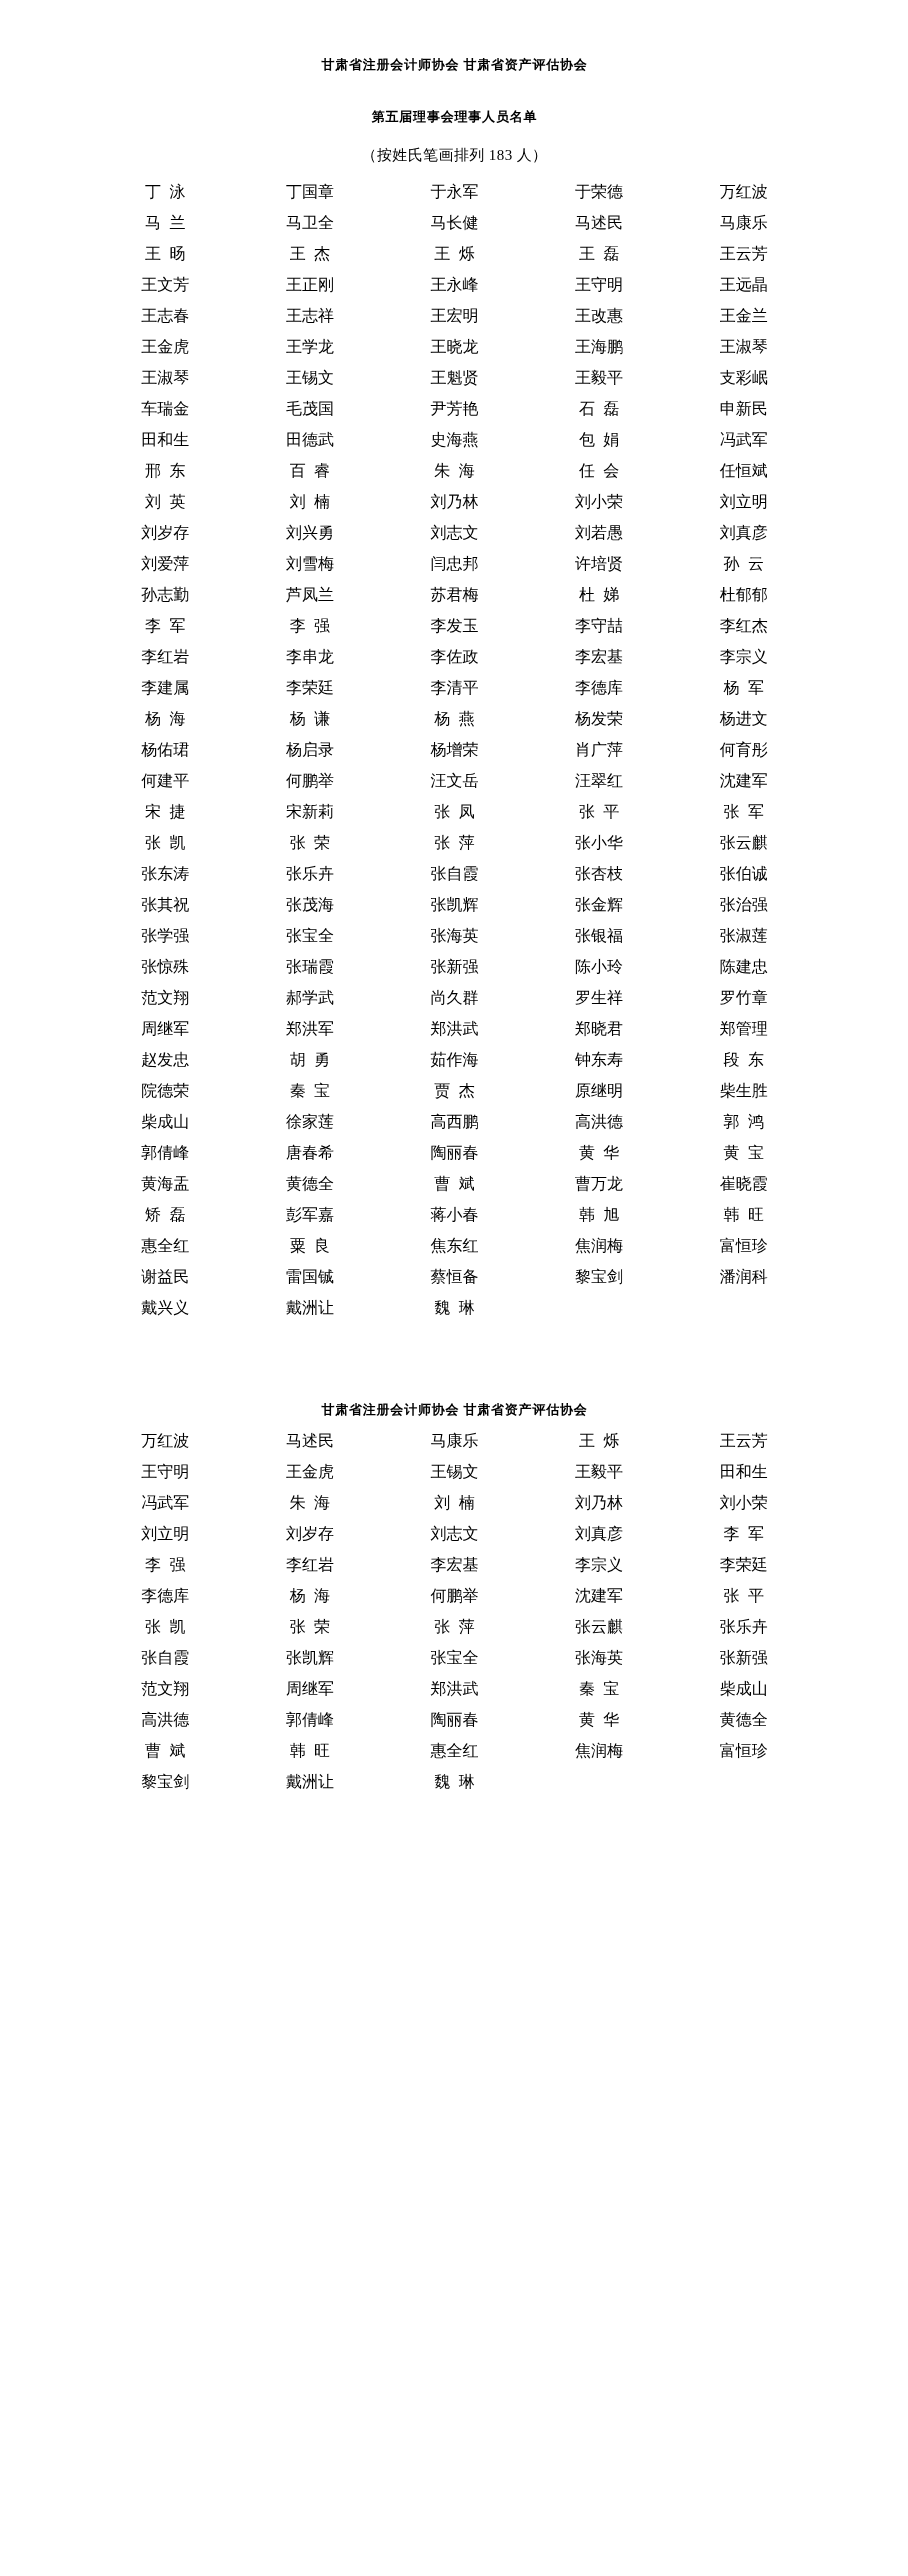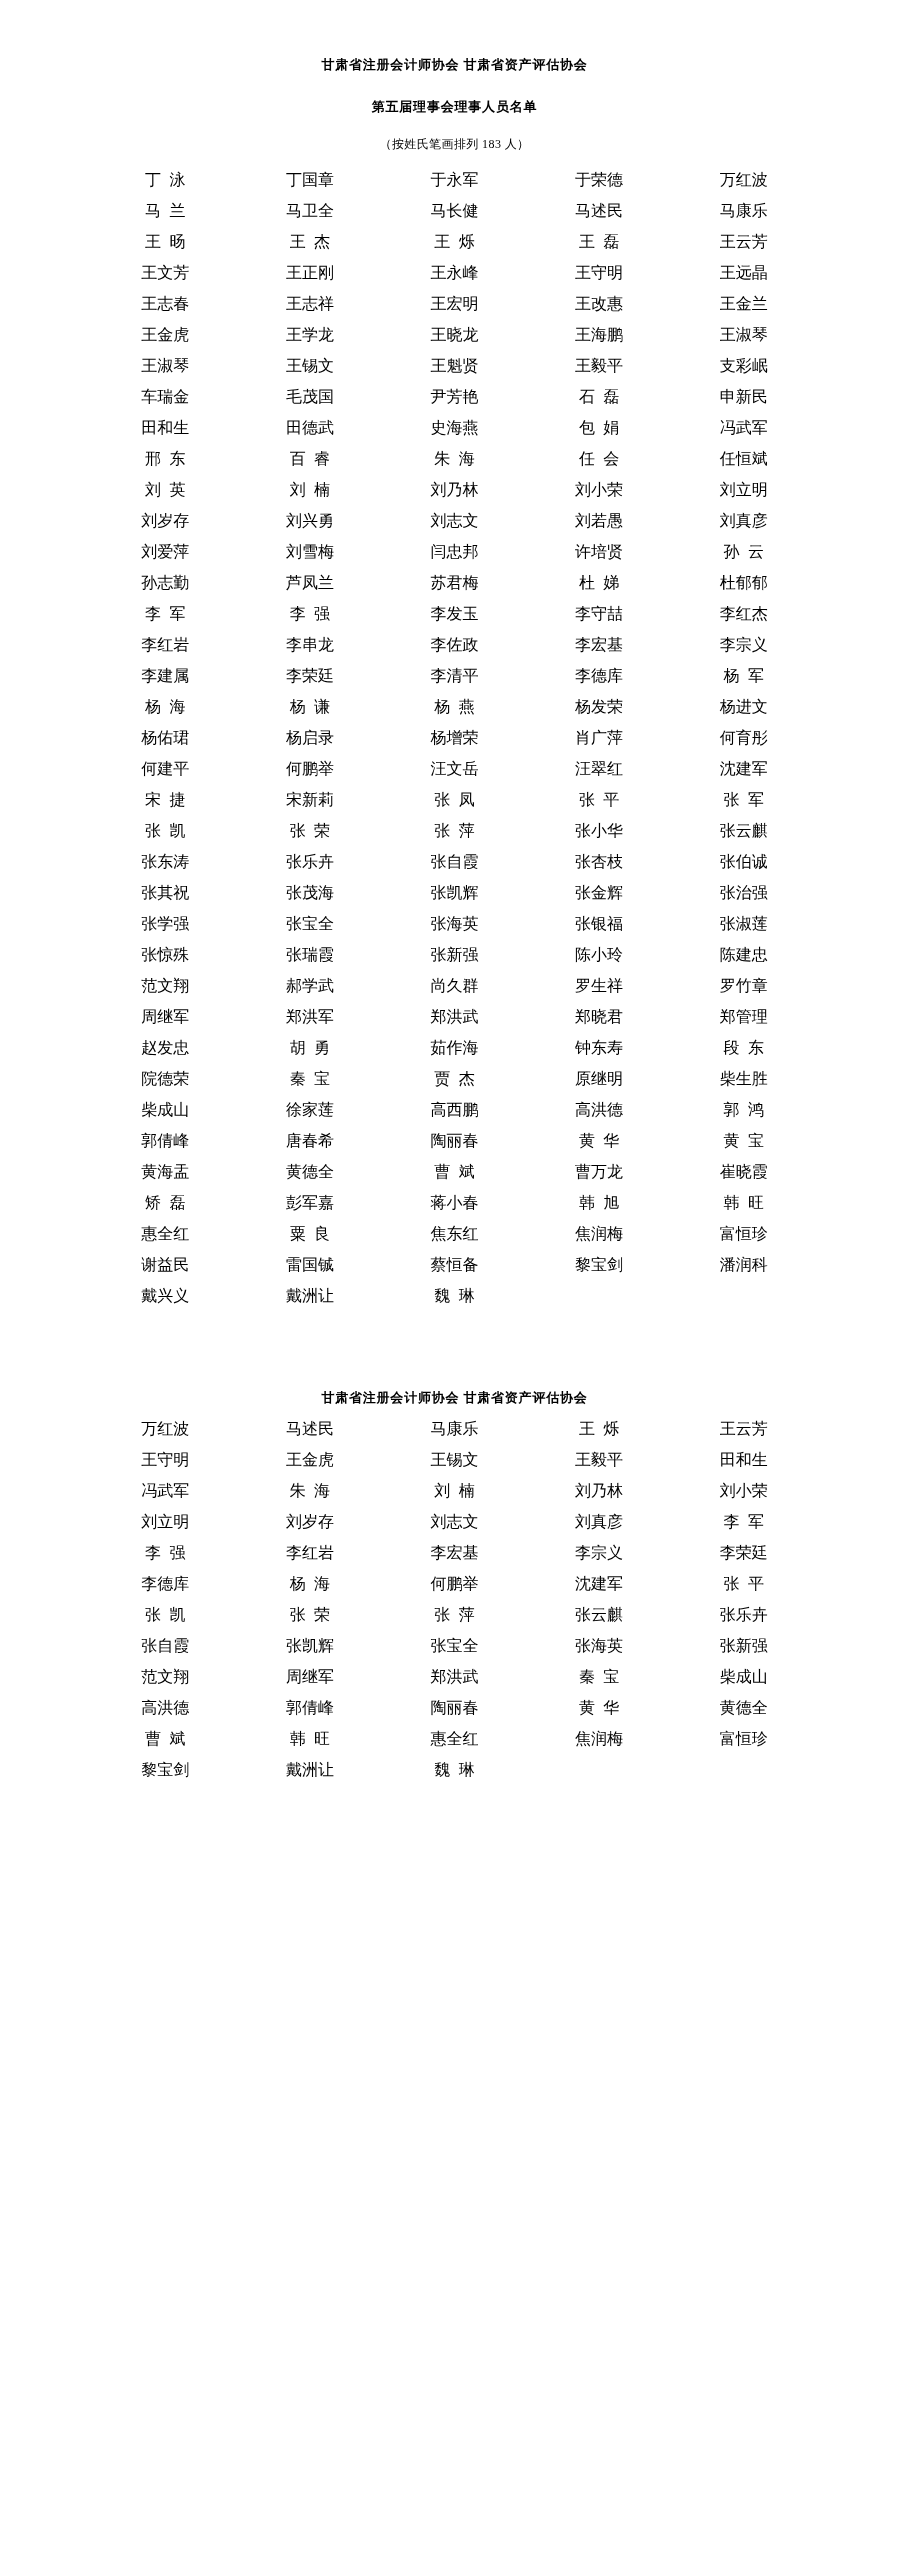--- a/index.html
+++ b/index.html
@@ -29,25 +29,25 @@
   .doc-title {
     text-align: center;
     font-weight: bold;
     font-size: 13px;
     letter-spacing: 0.8px;
     line-height: 30px;
     margin: 0;
     padding: 0;
   }
   .doc-title.second-line {
-    margin-top: 12px;
+    margin-top: 22px;
   }
   .subtitle {
     text-align: center;
-    font-size: 12px;
+    font-size: 15px;
     font-weight: normal;
     margin-top: 13.5px;
     margin-bottom: 11.8px;
     letter-spacing: 0.4px;
   }
   .name-grid {
     display: grid;
     grid-template-columns: repeat(5, 1fr);
     row-gap: 0px;
     column-gap: 0px;

